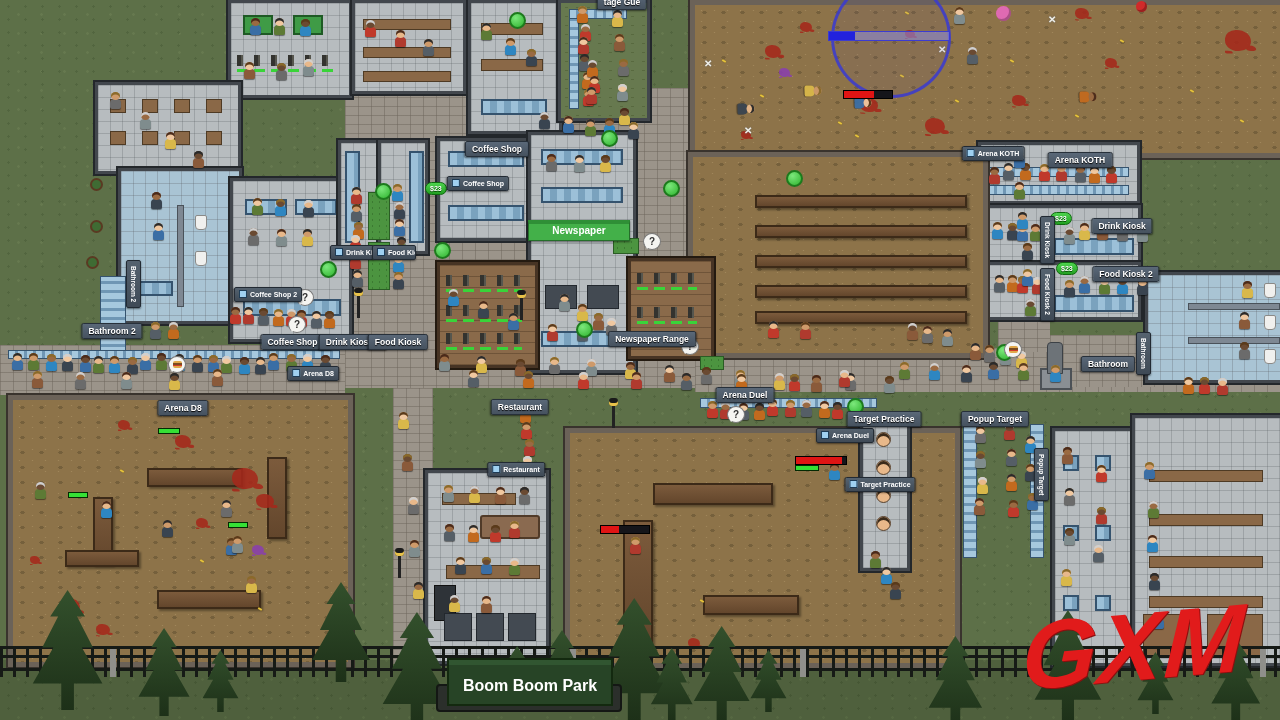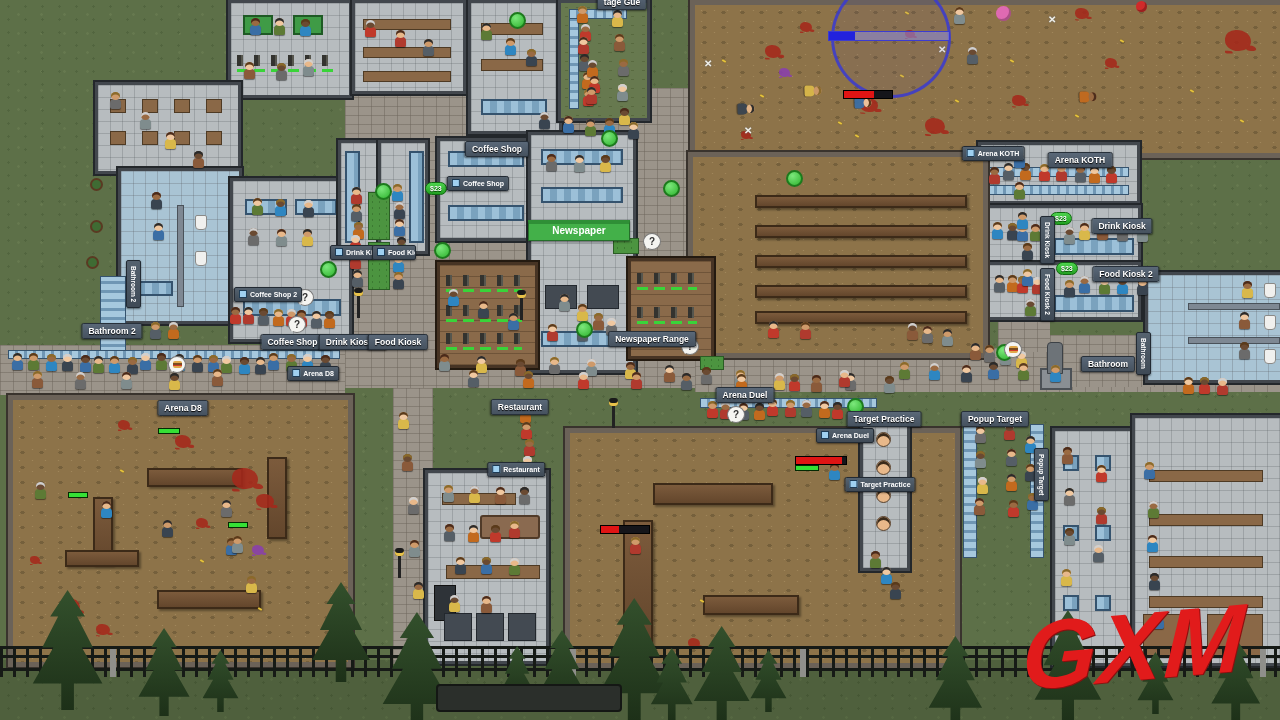--- a/index.html
+++ b/index.html
@@ -314,20 +314,21 @@
   <div class="qsign" style="left:516px;top:462px"><span class="qicon"></span><span>Restaurant</span></div>
   <div class="banner" style="left:745px;top:387px">Arena Duel</div>
   <div class="qsign" style="left:845px;top:428px"><span class="qicon"></span><span>Arena Duel</span></div>
   <div class="banner" style="left:884px;top:411px">Target Practice</div>
   <div class="qsign" style="left:880px;top:477px"><span class="qicon"></span><span>Target Practice</span></div>
   <div class="banner" style="left:995px;top:411px">Popup Target</div>
   <div class="qsign vert" style="left:1034px;top:448px;max-height:50px">Popup Target</div>
 
   <div class="fence"></div>
   <div class="parkbase"></div>
+  <div class="parksign">Boom Boom Park</div>
   <div class="watermark">GXM</div>
 
   <div id="fx-layer"></div>
 <div class="person" style="left: 12px; top: 360px; --shirt: #3a6ea5; --skin: #e8b88a; --hair: #2a2a2a;"></div>
     <div class="person" style="left: 28px; top: 360px; --shirt: #5d7a35; --skin: #cf9a6a; --hair: #5a3a1a;"></div>
     <div class="person" style="left: 46px; top: 361px; --shirt: #2e86c1; --skin: #9a6a42; --hair: #8a6a2a;"></div>
     <div class="person" style="left: 62px; top: 361px; --shirt: #394450; --skin: #f0c8a0; --hair: #d0d0d0;"></div>
     <div class="person" style="left: 80px; top: 362px; --shirt: #3a6ea5; --skin: #6a4a32; --hair: #4a2a1a;"></div>
     <div class="person" style="left: 93px; top: 363px; --shirt: #5d7a35; --skin: #e8b88a; --hair: #2a2a2a;"></div>
     <div class="person" style="left: 109px; top: 363px; --shirt: #2e86c1; --skin: #cf9a6a; --hair: #5a3a1a;"></div>

